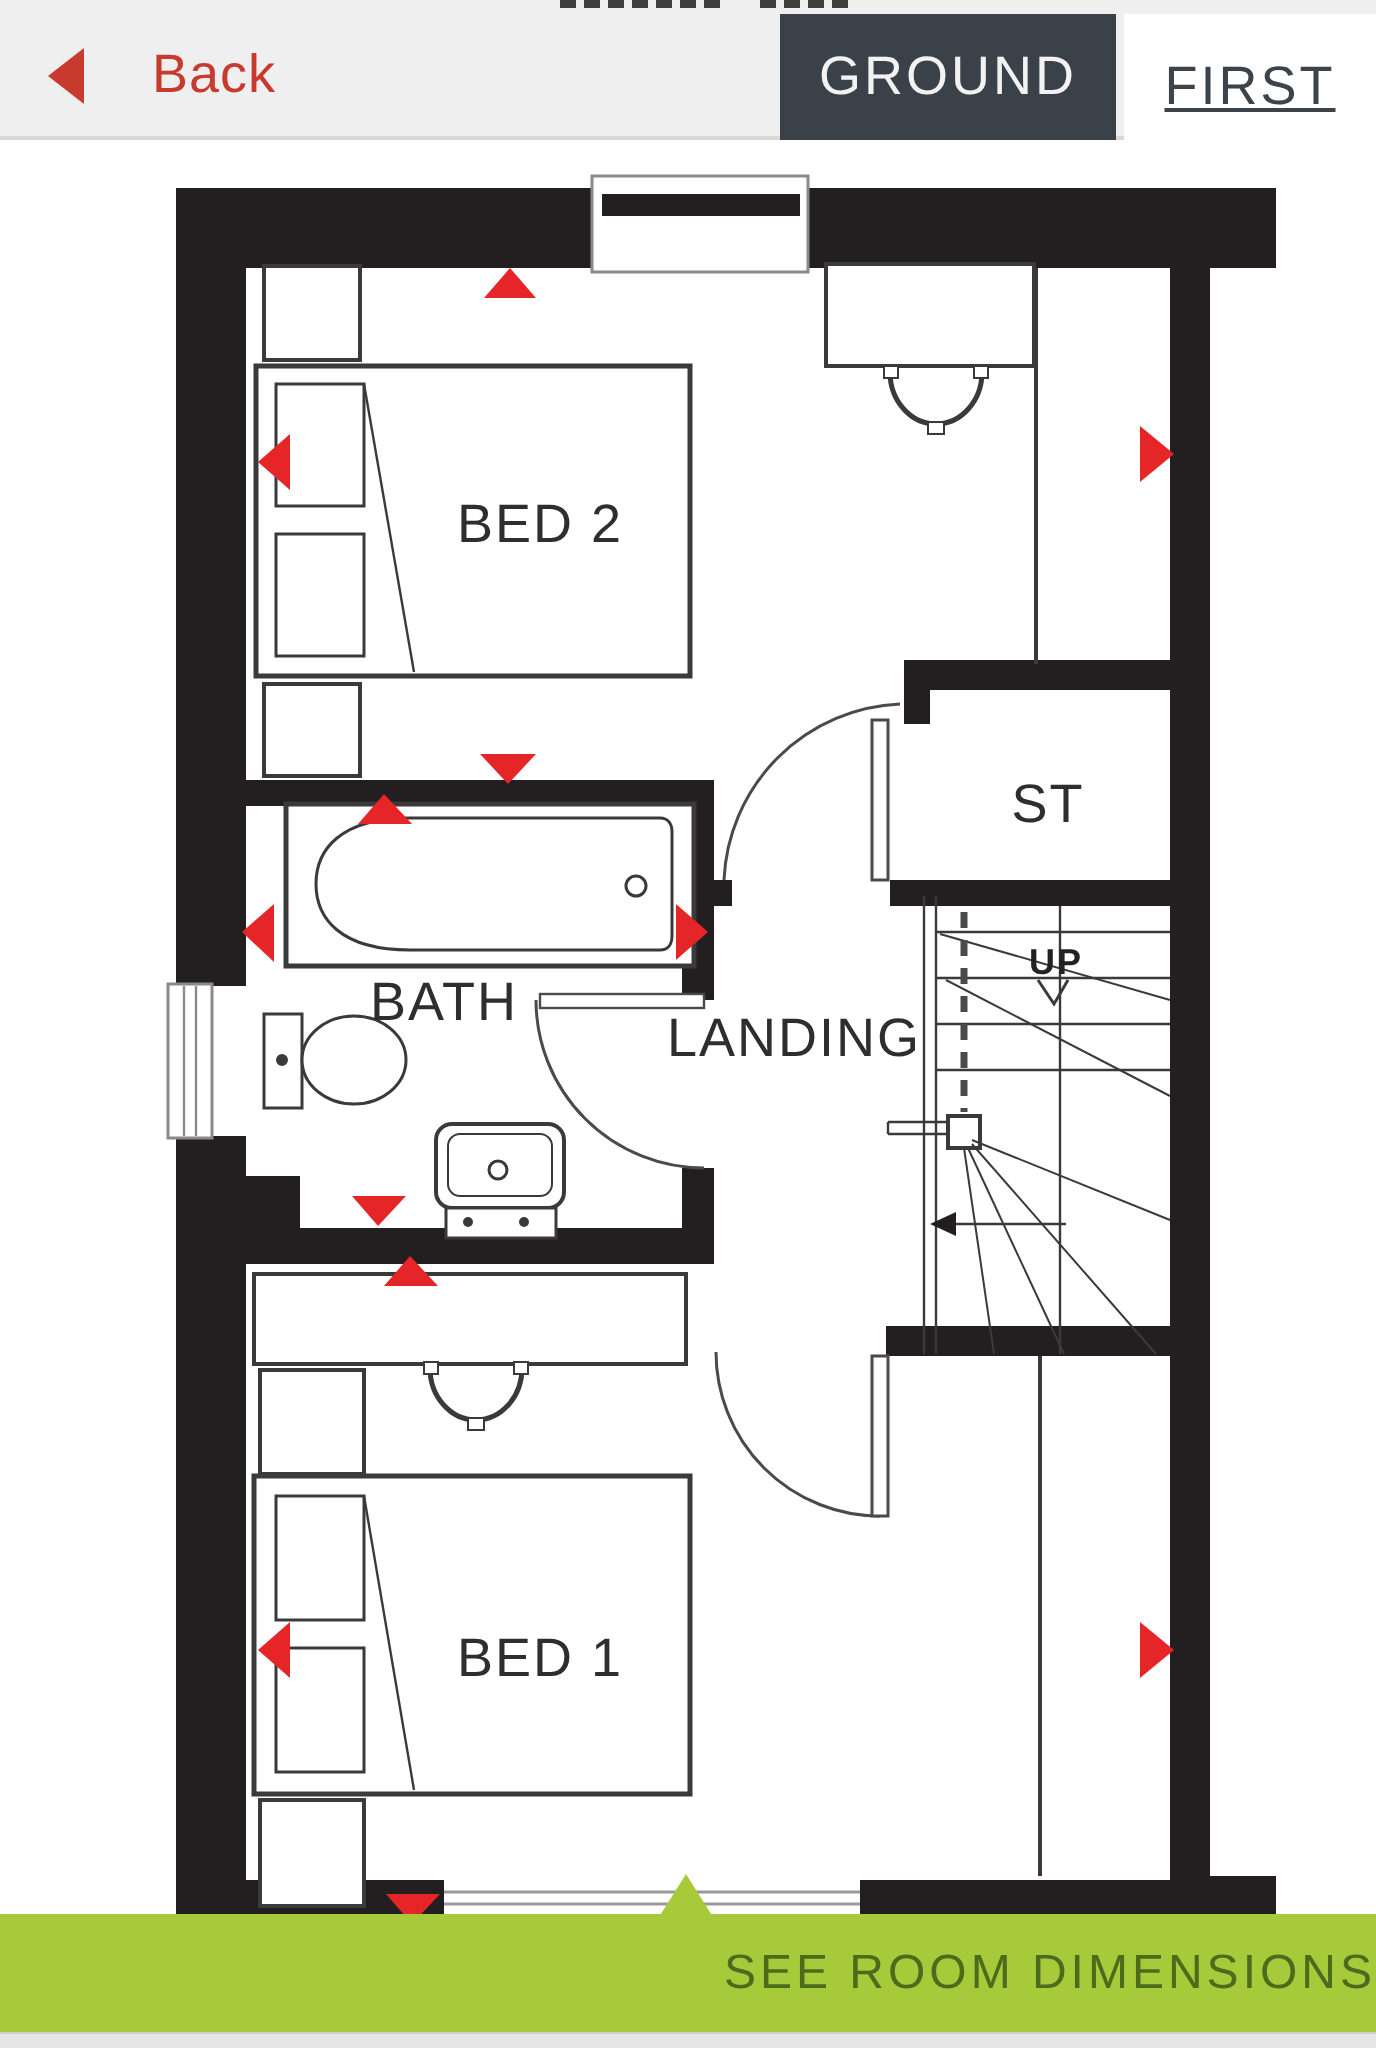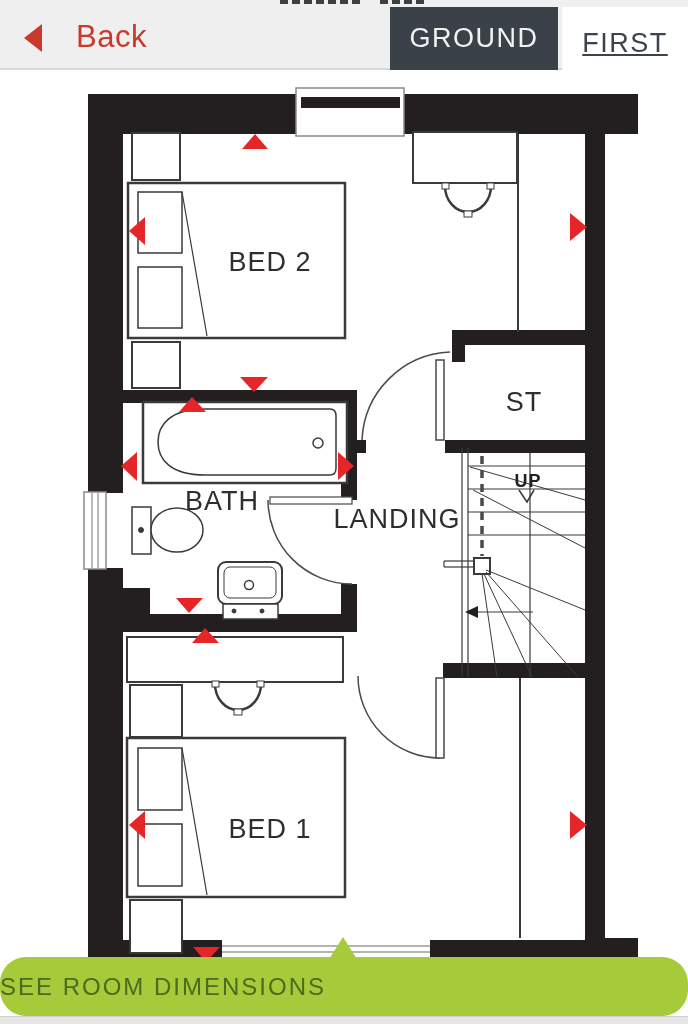--- a/index.html
+++ b/index.html
@@ -16,21 +16,21 @@
   .top-dashes{position:absolute;left:0;top:0;width:688px;height:6px;}
   .top-dashes span{position:absolute;top:0;height:4px;width:8px;background:#3f3f3f;display:block;}
   .back-btn{
     position:absolute;left:24px;top:0;height:70px;display:flex;align-items:center;cursor:pointer;
   }
   .back-tri{
     width:0;height:0;border-top:14px solid transparent;border-bottom:14px solid transparent;
     border-right:18px solid #c8392e;margin-top:6px;
   }
   .back-label{
-    color:#c8392e;font-size:31px;margin-left:34px;margin-top:4px;letter-spacing:0.5px;
+    color:#c8392e;font-size:27px;margin-left:34px;margin-top:4px;letter-spacing:0.5px;
   }
   .tab{
     position:absolute;display:flex;align-items:center;justify-content:center;
     font-size:27px;letter-spacing:1.5px;cursor:pointer;
   }
   .tab-ground{
     left:390px;top:7px;width:168px;height:63px;background:#3b4148;color:#f2f2f2;
   }
   .tab-first{
     left:562px;top:7px;width:126px;height:73px;background:#ffffff;color:#3d434b;z-index:3;text-decoration:underline;
@@ -39,21 +39,21 @@
   .plan-svg{position:absolute;left:0;top:0;width:688px;height:1024px;}
   .room-label{
     font-family:"Liberation Sans", sans-serif;font-size:27px;fill:#2e2e2e;letter-spacing:1px;
   }
   .up-label{
     font-family:"Liberation Sans", sans-serif;font-size:18px;font-weight:bold;fill:#222;letter-spacing:1px;
   }
   
   .footer{
     position:absolute;left:0;top:957px;width:688px;height:59px;background:#a7ca3b;
-    display:flex;align-items:center;justify-content:flex-start;cursor:pointer;z-index:2;border-radius:26px;
+    display:flex;align-items:center;justify-content:flex-end;cursor:pointer;z-index:2;
   }
   .footer-label{
     color:#4c6b1c;font-size:24px;letter-spacing:2px;
   }
   .bottom-strip{
     position:absolute;left:0;top:1016px;width:688px;height:8px;background:#e6e6e6;border-top:1px solid #cfcfcf;box-sizing:border-box;
   }
 </style>
 </head>
 <body>

